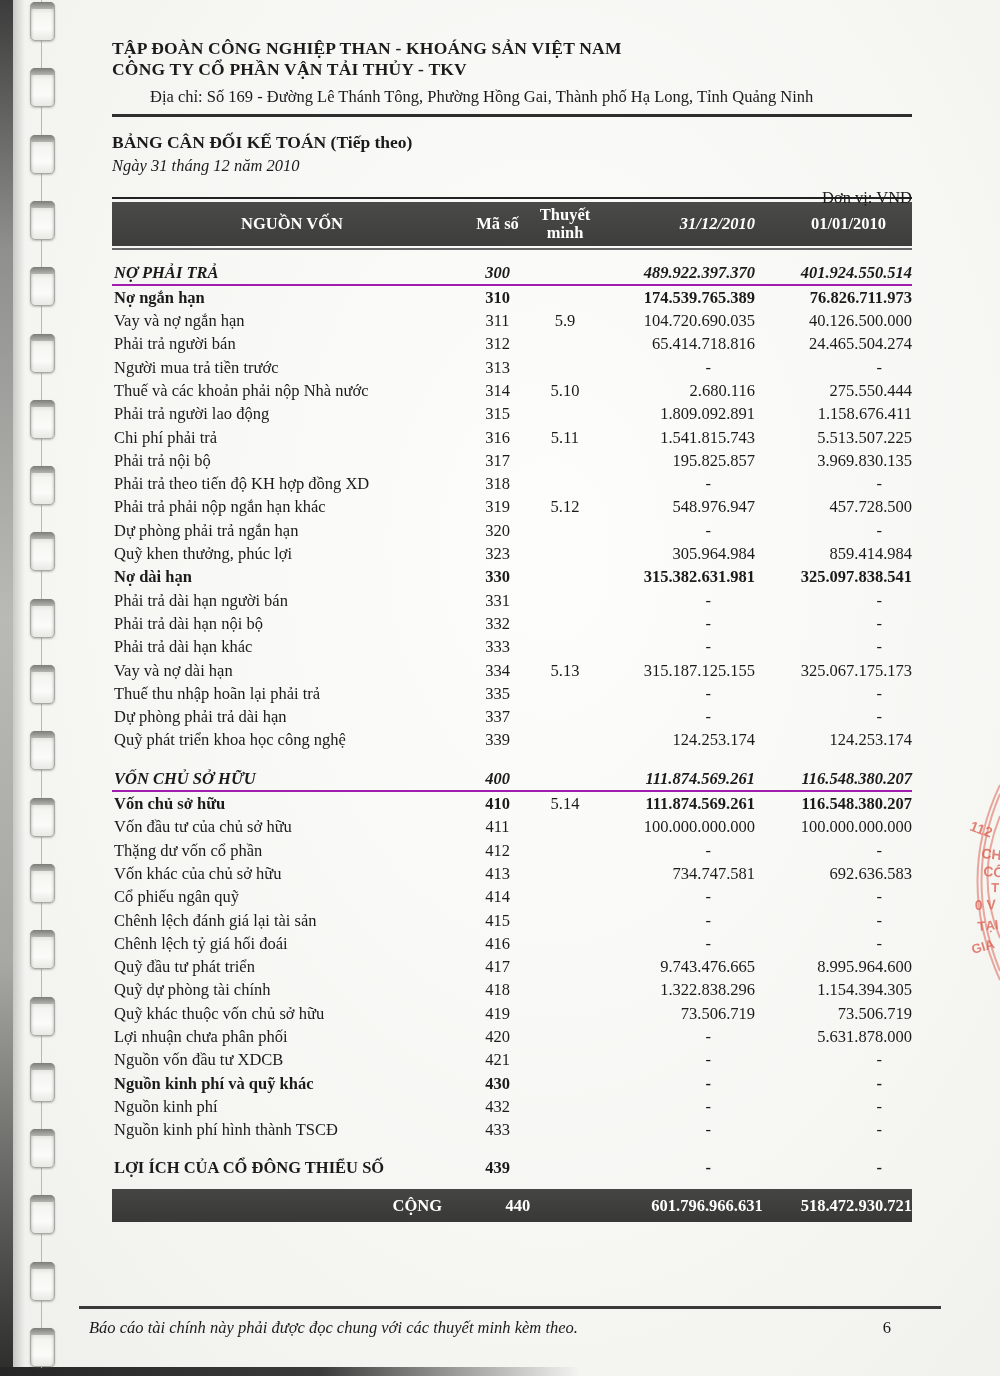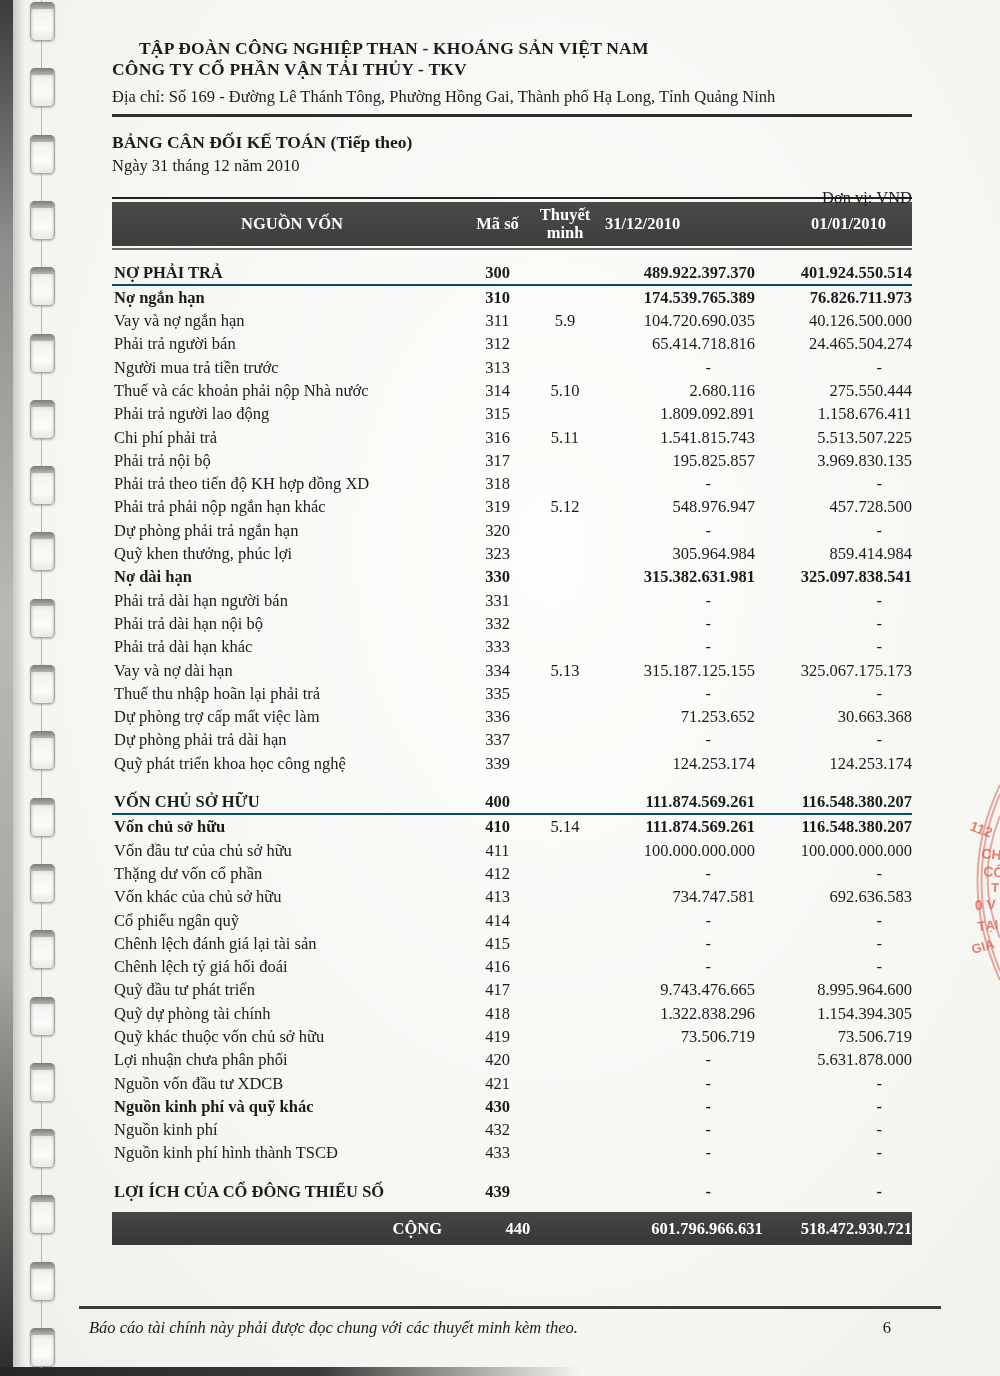--- a/index.html
+++ b/index.html
@@ -38,26 +38,26 @@
     border:1px solid #a9a9a4;border-radius:5px;
     box-shadow:inset 0 3px 3px rgba(90,90,88,.55), 0 1px 2px rgba(80,80,78,.35);
   }
   .hole::before{
     content:"";position:absolute;left:-1px;right:-1px;top:-1px;height:7px;
     background:linear-gradient(to bottom,#7c7c78,#b4b4b0);
     border-radius:5px 5px 2px 2px;
   }
   
   .content{position:absolute;left:112px;top:38px;width:800px;}
-  .co-group{font-size:17.5px;font-weight:bold;letter-spacing:.2px;margin-left:27px;}
+  .co-group{font-size:17.5px;font-weight:bold;letter-spacing:.2px;}
   .co-name{font-size:17.5px;font-weight:bold;letter-spacing:.2px;}
-  .co-addr{font-size:16.5px;margin-top:7px;}
+  .co-addr{font-size:16.5px;margin-top:7px;margin-left:38px;}
   .head-rule{height:2.5px;background:#2e2e2c;margin-top:7px;}
   .rep-title{font-size:17.5px;font-weight:bold;margin-top:15px;}
-  .rep-date{font-size:16.5px;margin-top:3px;}
+  .rep-date{font-size:16.5px;margin-top:3px;font-style:italic;}
   .unit-line{position:absolute;right:0;top:150px;font-size:16.5px;}
   
   .tbl{margin-top:21px;}
   .tbl-head{border-top:2.5px solid #222;padding-top:3px;}
   .band{
     background:linear-gradient(to bottom,#4a4a48,#3d3d3b);
     color:#ffffff;display:flex;align-items:center;height:44px;
     font-weight:bold;font-size:16.5px;line-height:18px;
   }
   .band .bc{text-align:center;}
@@ -66,21 +66,21 @@
   .c-code{width:55px;text-align:center;}
   .c-note{width:80px;text-align:center;}
   .c-v1{width:150px;text-align:right;}
   .c-v2{width:157px;text-align:right;}
   .rows{margin-top:11px;font-size:16.5px;}
   .row{display:flex;height:23.3px;line-height:23.3px;}
   .row .dash1{padding-right:44px;display:inline-block;}
   .row .dash2{padding-right:30px;display:inline-block;}
   .r-bold .c-label,.r-bold .c-code,.r-bold .c-v1,.r-bold .c-v2{font-weight:bold;}
   .r-section .c-label,.r-section .c-code,.r-section .c-v1,.r-section .c-v2{font-weight:bold;}
-  .rule-below{border-bottom:2px solid #0c4a6e;}
+  .rule-below{border-bottom:2px solid #a21caf;font-style:italic;}
   .gap-before{margin-top:15px;}
   .r-grand{
     background:linear-gradient(to bottom,#454543,#383836);
     color:#fff;height:33px;line-height:33px;margin-top:9px;font-weight:bold;padding-left:39px;
   }
   .r-grand .c-label{text-align:center;transform:translateX(95px);}
   
   .footer{position:absolute;left:79px;top:1306px;width:862px;}
   .footer-rule{height:2.5px;background:#3a3a38;}
   .footer-line{display:flex;justify-content:space-between;margin-top:9px;font-size:16.5px;}
@@ -129,21 +129,21 @@
   <div class="rep-title">BẢNG CÂN ĐỐI KẾ TOÁN (Tiếp theo)</div>
   <div class="rep-date">Ngày 31 tháng 12 năm 2010</div>
   <div class="unit-line">Đơn vị: VND</div>
 
   <div class="tbl">
     <div class="tbl-head">
       <div class="band">
         <div class="c-label bc">NGUỒN VỐN</div>
         <div class="c-code bc">Mã số</div>
         <div class="c-note bc">Thuyết minh</div>
-        <div class="c-v1 bc" style="text-align:left;">31/12/2010</div>
+        <div class="c-v1 bc" style="text-align:right;font-style:italic;">31/12/2010</div>
         <div class="c-v2 bc" style="text-align:center;padding-left:30px;box-sizing:border-box;">01/01/2010</div>
       </div>
       <div class="head-underline"></div>
     </div>
     <div class="rows" id="rows">
         <div class="row r-section rule-below">
     <div class="c-label">NỢ PHẢI TRẢ</div>
     <div class="c-code">300</div>
     <div class="c-note"></div>
     <div class="c-v1">489.922.397.370</div>
@@ -267,27 +267,20 @@
     <div class="c-note">5.13</div>
     <div class="c-v1">315.187.125.155</div>
     <div class="c-v2">325.067.175.173</div>
   </div>
         <div class="row r-normal">
     <div class="c-label">Thuế thu nhập hoãn lại phải trả</div>
     <div class="c-code">335</div>
     <div class="c-note"></div>
     <div class="c-v1"><span class="dash1">-</span></div>
     <div class="c-v2"><span class="dash2">-</span></div>
-  </div>
-        <div class="row r-normal">
-    <div class="c-label">Dự phòng trợ cấp mất việc làm</div>
-    <div class="c-code">336</div>
-    <div class="c-note"></div>
-    <div class="c-v1">71.253.652</div>
-    <div class="c-v2">30.663.368</div>
   </div>
         <div class="row r-normal">
     <div class="c-label">Dự phòng phải trả dài hạn</div>
     <div class="c-code">337</div>
     <div class="c-note"></div>
     <div class="c-v1"><span class="dash1">-</span></div>
     <div class="c-v2"><span class="dash2">-</span></div>
   </div>
         <div class="row r-normal">
     <div class="c-label">Quỹ phát triển khoa học công nghệ</div>

